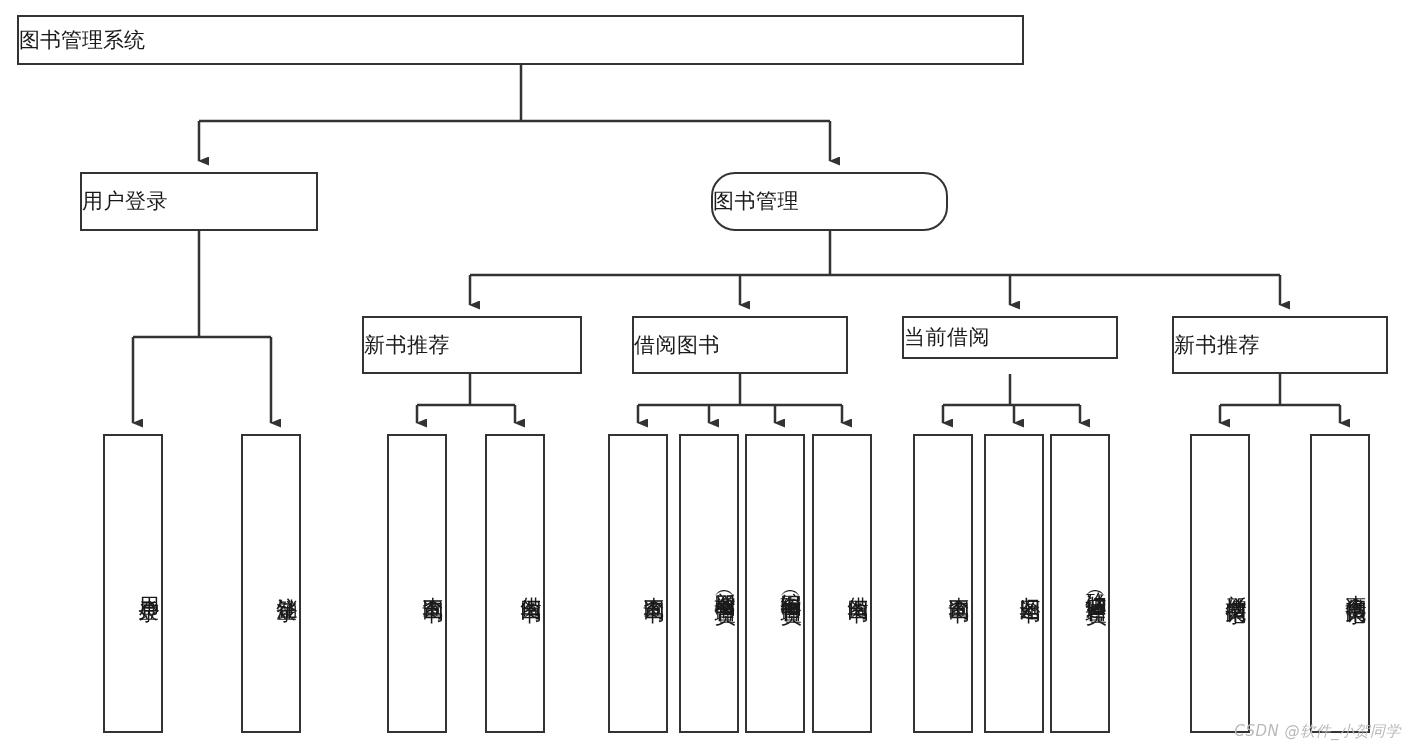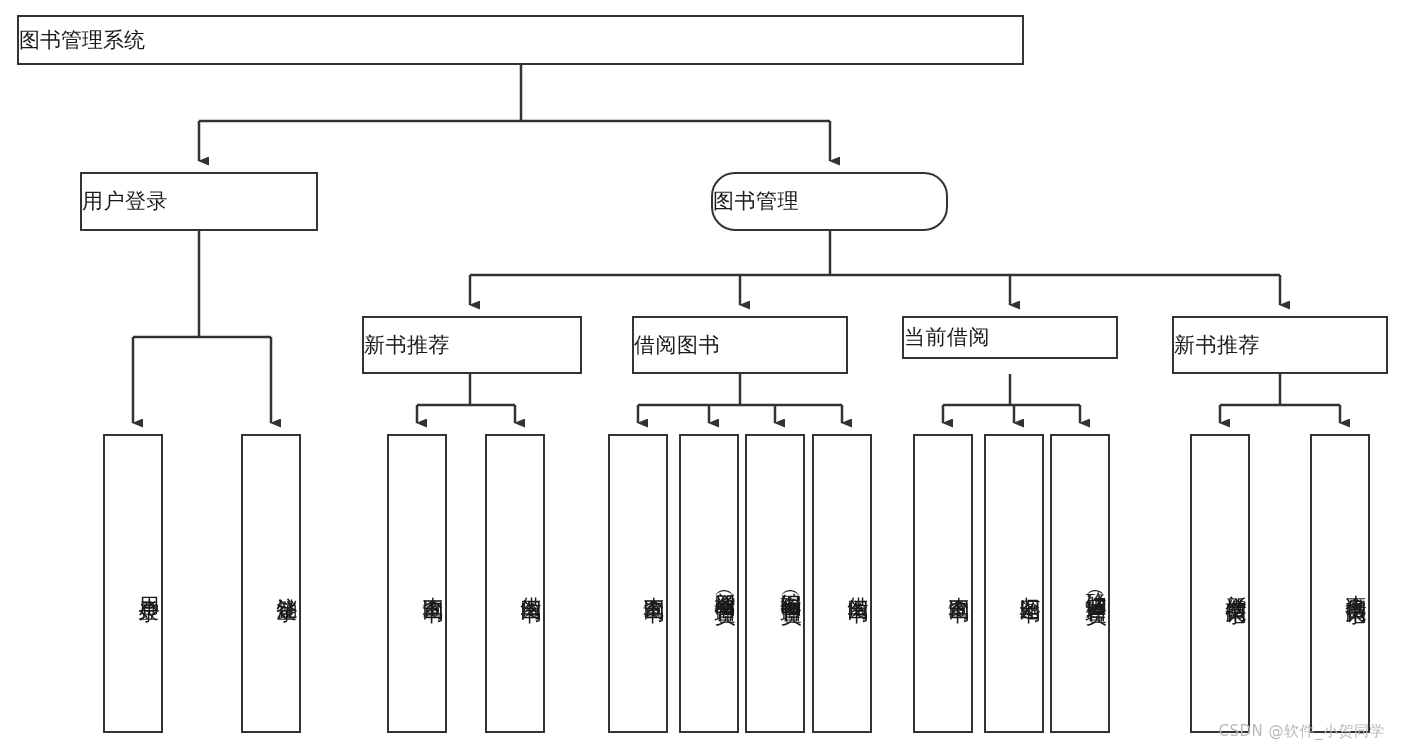--- a/index.html
+++ b/index.html
@@ -54,26 +54,27 @@
     align-items: flex-start;
     justify-content: center;
   }
   .node-v .vlabel {
     display: block;
     writing-mode: vertical-rl;
     text-orientation: upright;
   }
   #watermark {
     position: absolute;
-    right: 20px;
+    right: 4px;
     bottom: 6px;
     font-size: 15px;
     color: #b9b9b9;
     letter-spacing: 0.5px;
     white-space: nowrap;
+    font-style: italic;
   }
 </style>
 </head>
 <body>
 
 <div id="diagram-root">
 
   <svg id="edge-layer" viewBox="0 0 1405 747" width="1405" height="747" xmlns="http://www.w3.org/2000/svg">
     <defs>
       <marker id="arrowhead" markerWidth="9" markerHeight="11" refX="4.5" refY="10" orient="auto" markerUnits="userSpaceOnUse">

